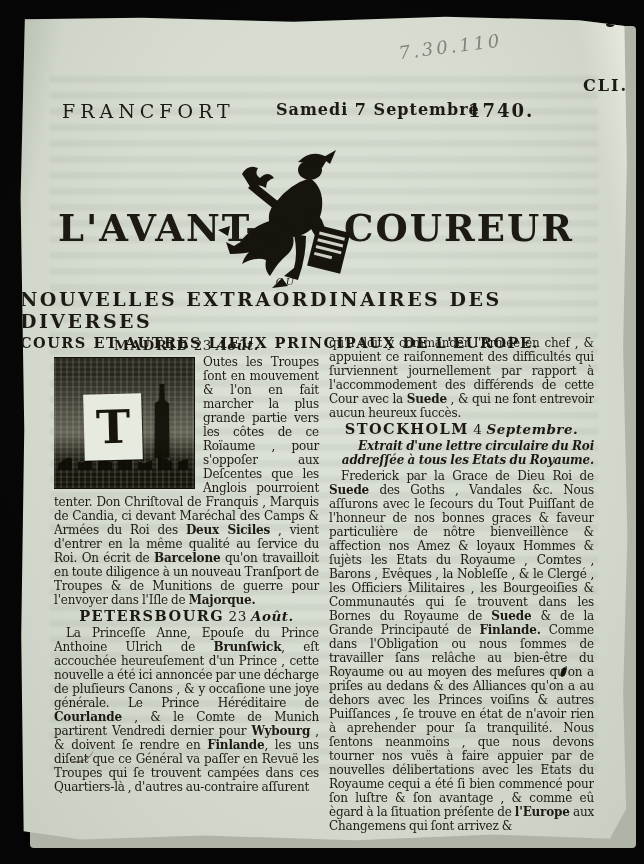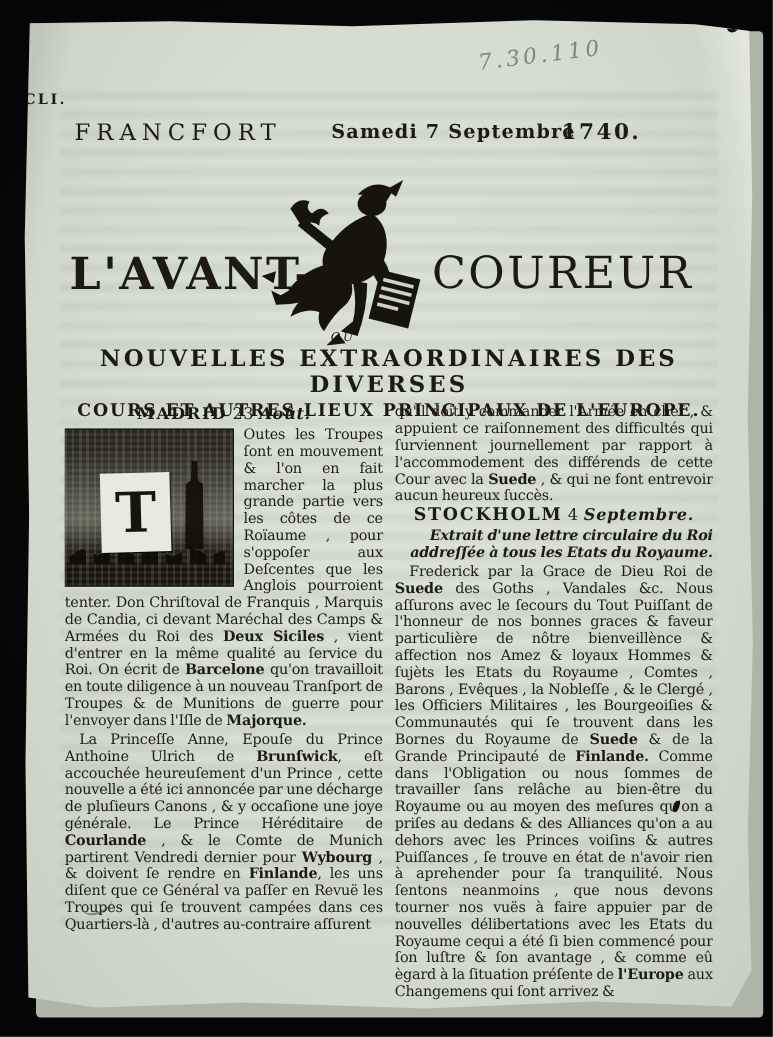--- a/index.html
+++ b/index.html
@@ -30,38 +30,38 @@
     background:repeating-linear-gradient(180deg,
       rgba(96,112,102,0.075) 0 7px, rgba(0,0,0,0) 7px 16px);
     filter:blur(1.2px);
   }
   .pencil-note{
     position:absolute;left:378px;top:14px;width:200px;
     font-style:italic;font-size:18px;letter-spacing:3px;color:#7f857b;
     transform:rotate(-7deg);
   }
   .issue-number{
-    position:absolute;left:0;top:60px;width:100%;text-align:left;
-    font-weight:bold;font-size:12px;letter-spacing:2px;
+    position:absolute;left:0;top:60px;width:100%;text-align:right;
+    font-weight:bold;font-size:16px;letter-spacing:2px;
   }
   .dateline{position:absolute;left:0;top:84px;width:100%;height:26px;}
   .dateline .city{position:absolute;left:42px;font-weight:normal;font-size:19px;letter-spacing:5px;}
   .dateline .date{position:absolute;left:256px;font-weight:bold;font-size:16px;letter-spacing:1px;}
   .dateline .year{position:absolute;left:448px;font-weight:bold;font-size:18px;letter-spacing:2px;}
   .masthead{
     position:absolute;left:0;top:118px;width:100%;height:172px;
   }
   .masthead .t-left{position:absolute;left:38px;top:72px;font-weight:bold;font-size:37px;letter-spacing:2px;}
-  .masthead .t-right{position:absolute;left:340px;top:72px;font-weight:normal;font-size:37px;letter-spacing:2px;text-align:right;}
+  .masthead .t-right{position:absolute;left:324px;top:72px;font-weight:bold;font-size:37px;letter-spacing:2px;text-align:right;}
   .masthead .figure-wrap{position:absolute;left:198px;top:2px;width:136px;height:152px;}
   .masthead .connector{
     position:absolute;left:198px;top:142px;width:136px;text-align:center;
     font-style:italic;font-weight:normal;font-size:10px;letter-spacing:2px;
   }
-  .subtitle{position:absolute;left:0;top:272px;width:100%;text-align:center;}
+  .subtitle{position:absolute;left:0;top:272px;width:100%;}
   .subtitle .l1{font-weight:bold;font-size:19px;letter-spacing:2.5px;}
   .subtitle .l2{font-weight:bold;font-size:14.5px;letter-spacing:1.5px;margin-top:2px;}
   .columns{
     position:absolute;left:34px;top:320px;width:540px;height:506px;
     display:flex;gap:10px;overflow:hidden;
   }
   .col{width:265px;font-size:12px;line-height:14px;letter-spacing:-0.2px;
        word-spacing:-0.5px;text-align:justify;}
   .art-heading{text-align:center;font-size:13.5px;margin:2px 0 3px 0;letter-spacing:0.5px;}
   .art-heading .place{font-weight:bold;letter-spacing:1.5px;}
@@ -176,20 +176,25 @@
       </div>
       <div class="para">
         <span class="woodcut">
           <span class="steeple"></span>
           <span class="riders"></span>
           <span class="panel">
               <span class="cap">T</span>
             </span>
         </span><span><span>Outes les Troupes ſont en mouvement &amp; l'on en fait marcher la plus grande partie vers les côtes de ce Roïaume , pour s'oppoſer aux Deſcentes que les Anglois pourroient tenter. Don Chriſtoval de Franquis , Marquis de Candia, ci devant Maréchal des Camps &amp; Armées du Roi des </span><span class="it">Deux Siciles</span><span> , vient d'entrer en la même qualité au ſervice du Roi.  On écrit de </span><span class="it">Barcelone</span><span> qu'on travailloit en toute diligence à un nouveau Tranſport de Troupes &amp; de Munitions de guerre pour l'envoyer dans l'Iſle de </span><span class="it">Majorque.</span></span>
       </div>
+      <div class="art-heading big">
+        <span class="place">PETERSBOURG</span>
+        <span class="day"> 23 </span>
+        <span class="month">Août.</span>
+      </div>
       <div class="para indent"><span>La Princeſſe Anne, Epouſe du Prince Anthoine Ulrich de </span><span class="it">Brunſwick</span><span>, eſt accouchée heureuſement d'un Prince , cette nouvelle a été ici annoncée par une décharge de pluſieurs Canons , &amp; y occaſione une joye générale.  Le Prince Héréditaire de </span><span class="it">Courlande</span><span> , &amp; le Comte de Munich partirent Vendredi dernier pour </span><span class="it">Wybourg</span><span> , &amp; doivent ſe rendre en </span><span class="it">Finlande</span><span>, les uns diſent que ce Général va paſſer en Revuë les Troupes qui ſe trouvent campées dans ces Quartiers-là , d'autres au-contraire aſſurent</span></div>
     </div>
 
     <div class="col">
       <div class="para"><span>qu'il doit y commander l'Armée en chef , &amp; appuient ce raiſonnement des difficultés qui ſurviennent journellement par rapport à l'accommodement des différends de cette Cour avec la </span><span class="it">Suede</span><span> , &amp; qui ne font entrevoir aucun heureux ſuccès.</span></div>
       <div class="art-heading big">
         <span class="place">STOCKHOLM</span>
         <span class="day"> 4 </span>
         <span class="month">Septembre.</span>
       </div>

